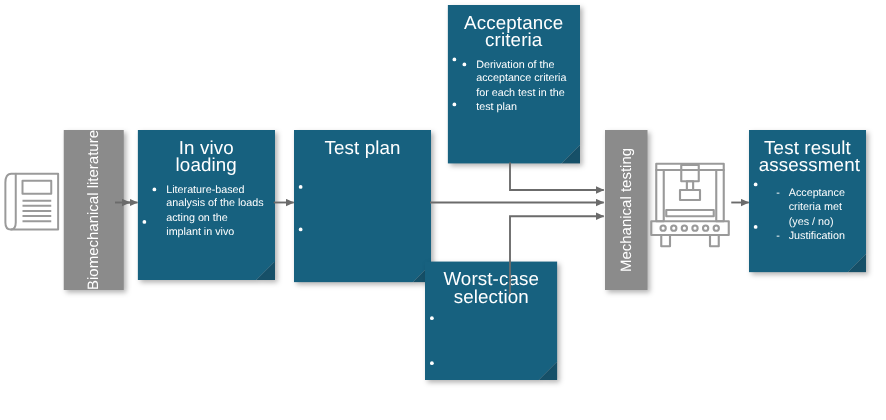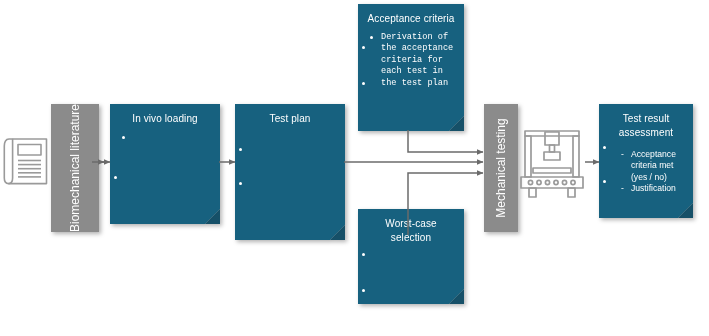--- a/index.html
+++ b/index.html
@@ -43,40 +43,39 @@
   .node .inner{
     position:relative;
     z-index:2;
     box-sizing:border-box;
     width:100%;
     height:100%;
     padding:8px 8px 10px 8px;
   }
   .node-title{
     text-align:center;
-    font-size:10px;
+    font-size:15px;
     line-height:14px;
     font-weight:400;
     letter-spacing:.1px;
     margin:0 0 6px 0;
     color:#ffffff;
   }
   .bullets{
     margin:0;
     padding:0;
     list-style:none;
   }
   .bullets li{
     position:relative;
     font-size:8.6px;
     line-height:11.4px;
     padding-left:15px;
     margin-bottom:1px;
     color:#ffffff;
-    font-family:Liberation Mono, monospace;
   }
   .bullets li .dot{
     position:absolute;
     left:4px;
     top:4.2px;
     width:3px;
     height:3px;
     border-radius:50%;
     background:#ffffff;
   }
@@ -180,27 +179,28 @@
   </div>
 
   <div class="node folded" style="left:110px;top:104px;width:110px;height:120px;--fill:#17617f;">
     <div class="shape"></div>
     <div class="fold"></div>
     <div class="inner">
       <div class="node-title">In vivo loading</div>
       <ul class="bullets">
         <li>
           <span class="dot"></span>
+          <span>Literature-based analysis of the loads acting on the implant in vivo</span>
         </li>
       </ul>
     </div>
     <div class="edge-dot" style="left:4px;top:72px;"></div>
   </div>
 
-  <div class="node folded" style="left:235px;top:104px;width:110px;height:136px;--fill:#17617f;">
+  <div class="node folded" style="left:235px;top:104px;width:110px;height:122px;--fill:#17617f;">
     <div class="shape"></div>
     <div class="fold"></div>
     <div class="inner">
       <div class="node-title">Test plan</div>
     </div>
     <div class="edge-dot" style="left:4px;top:44px;"></div>
     <div class="edge-dot" style="left:4px;top:78px;"></div>
   </div>
 
   <div class="node folded" style="left:358px;top:4px;width:106px;height:127px;--fill:#17617f;">
@@ -212,21 +212,21 @@
         <li>
           <span class="dot"></span>
           <span>Derivation of the acceptance criteria for each test in the test plan</span>
         </li>
       </ul>
     </div>
     <div class="edge-dot" style="left:4px;top:42px;"></div>
     <div class="edge-dot" style="left:4px;top:78px;"></div>
   </div>
 
-  <div class="node folded" style="left:358px;top:209px;width:106px;height:95px;--fill:#17617f;">
+  <div class="node folded" style="left:340px;top:209px;width:106px;height:95px;--fill:#17617f;">
     <div class="shape"></div>
     <div class="fold"></div>
     <div class="inner">
       <div class="node-title">Worst-case selection</div>
     </div>
     <div class="edge-dot" style="left:4px;top:44px;"></div>
     <div class="edge-dot" style="left:4px;top:80px;"></div>
   </div>
 
   <div class="vbar" style="left:484px;top:104px;width:34px;height:128px;">

